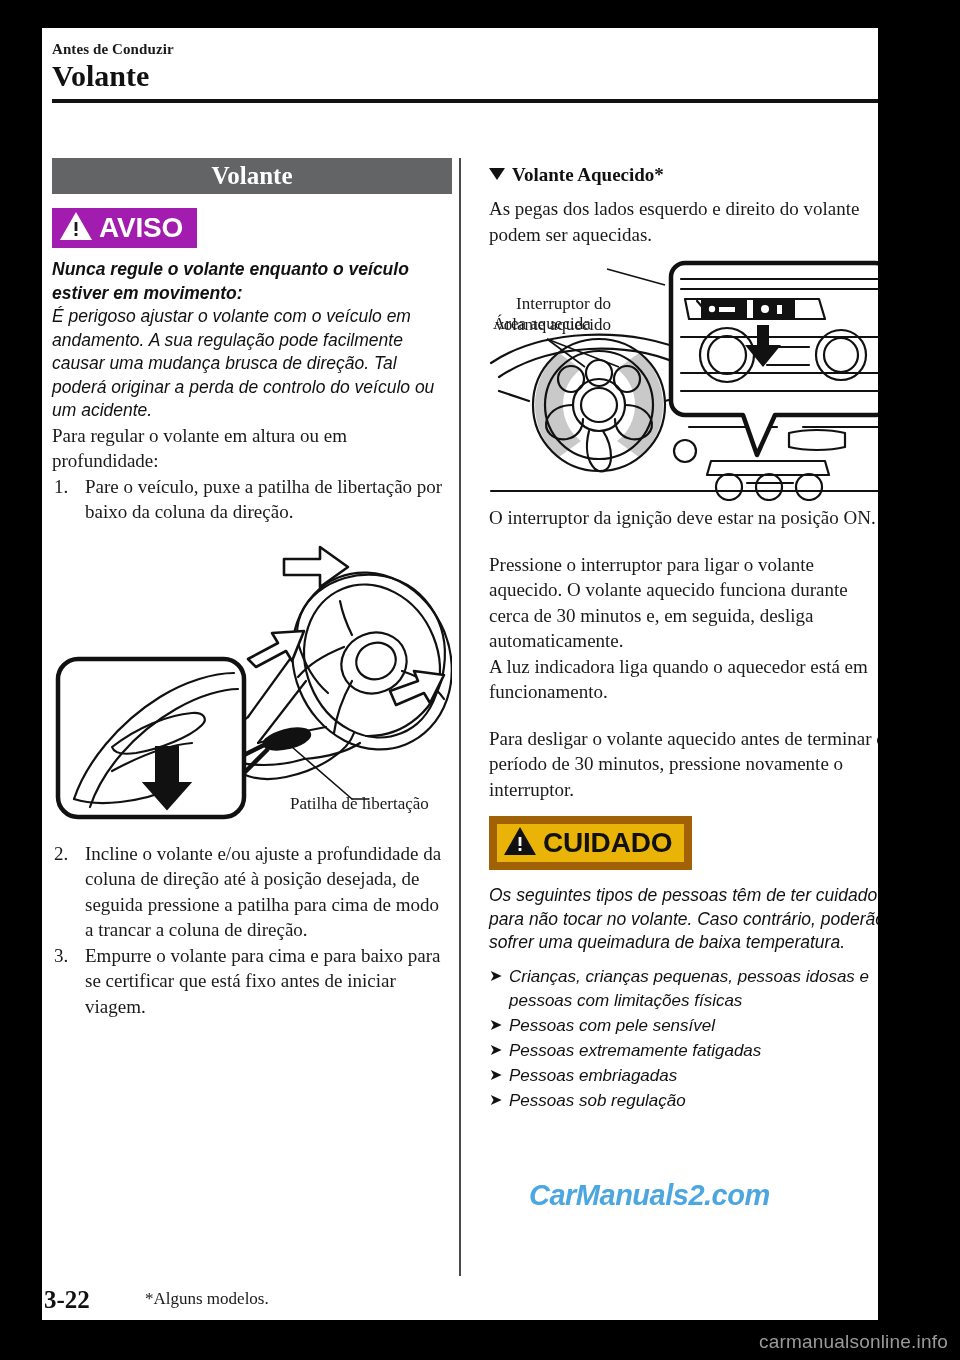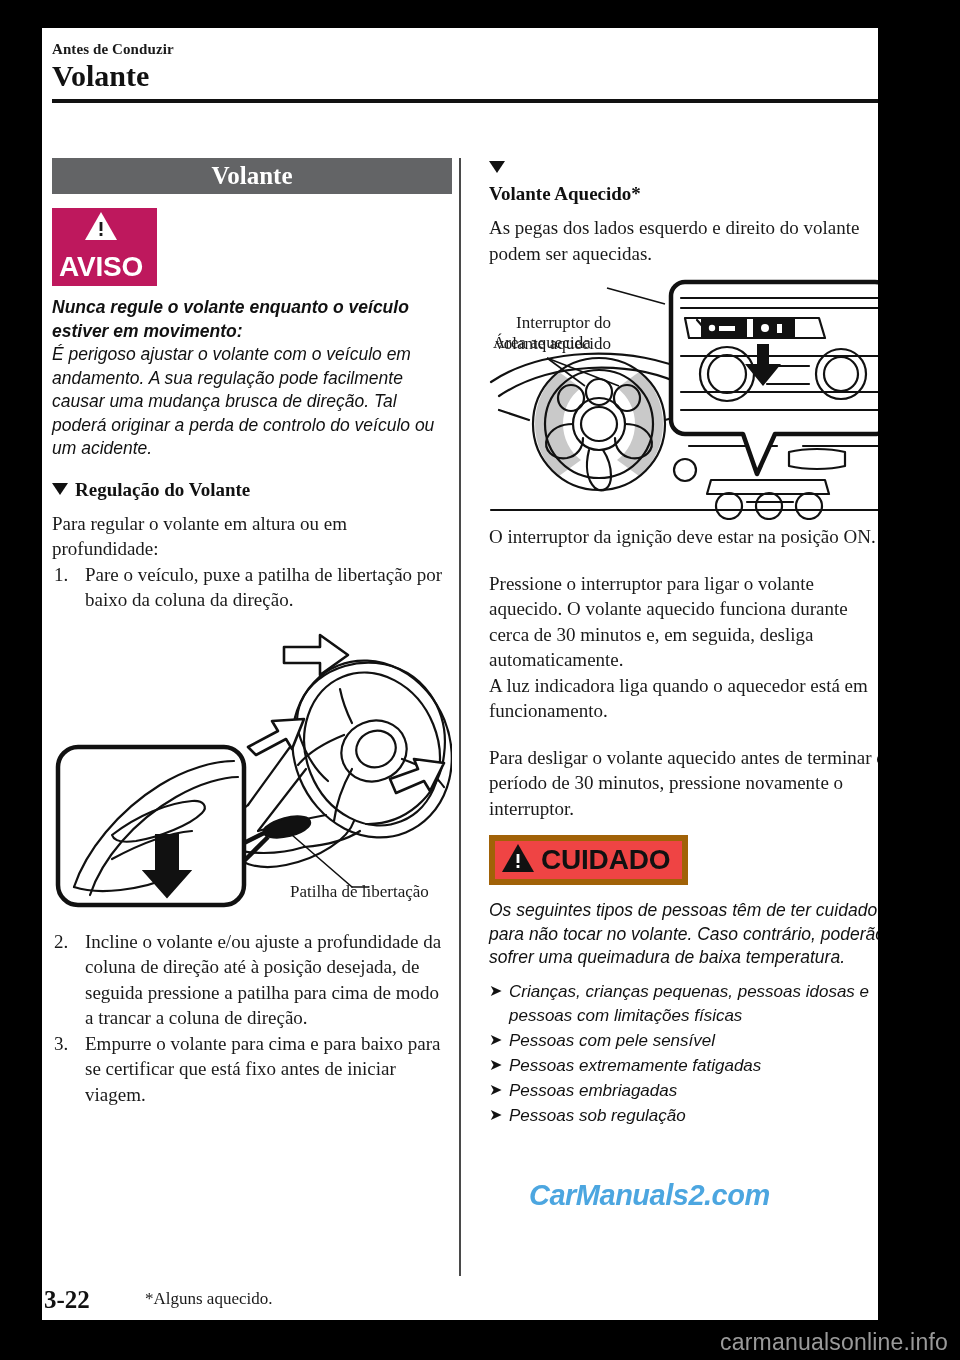--- a/index.html
+++ b/index.html
@@ -98,26 +98,25 @@
 
   
   .plate {
     display: inline-flex;
     align-items: center;
     gap: 6px;
     padding: 3px 14px 3px 7px;
     margin: 6px 0 4px 0;
   }
   .plate-aviso {
-    background: #be185d;
-    flex-direction: column;
+    background: #a21caf;
   }
   .plate-cuidado {
-    background: #ef4444;
-    border: 6px solid #a16207;
+    background: #eab308;
+    border: 8px solid #a16207;
     padding: 2px 12px 2px 6px;
   }
   .plate .tri { flex: 0 0 auto; display: block; }
   .plate-label {
     font-family: "Liberation Sans", sans-serif;
     font-weight: bold;
     font-size: 28px;
     line-height: 32px;
     letter-spacing: -0.2px;
   }
@@ -273,21 +272,21 @@
     line-height: 34px;
     color: #4ca6e0;
     letter-spacing: -0.5px;
     pointer-events: none;
   }
   .wm-bottom {
     position: absolute;
     right: 12px;
     bottom: 6px;
     font-family: "Liberation Sans", sans-serif;
-    font-size: 23px;
+    font-size: 19px;
     line-height: 24px;
     color: #9a9a9a;
     letter-spacing: .2px;
   }
 </style>
 </head>
 <body>
 
 <div class="page">
 
@@ -314,24 +313,20 @@
             <rect x="15.6" y="22" width="2.8" height="3" fill="#1a1a1a"></rect>
           </svg>
         </span>
         <span class="plate-label">AVISO</span>
       </div>
 
       <div class="warn-strong">Nunca regule o volante enquanto o veículo estiver em movimento:</div>
       <div class="warn-body">É perigoso ajustar o volante com o veículo em andamento. A sua regulação pode facilmente causar uma mudança brusca de direção. Tal poderá originar a perda de controlo do veículo ou um acidente.</div>
 
       
-      <div class="subhead">
-        <span class="tri-down"></span>
-        <span>Regulação do Volante</span>
-      </div>
 
       <div class="body">Para regular o volante em altura ou em profundidade:</div>
 
       <ol class="steps">
         <li>
           <span class="num">1.</span>
           <span>Pare o veículo, puxe a patilha de libertação por baixo da coluna da direção.</span>
         </li>
       </ol>
 
@@ -402,21 +397,21 @@
         <li>
           <span class="num">3.</span>
           <span>Empurre o volante para cima e para baixo para se certificar que está fixo antes de iniciar viagem.</span>
         </li>
       </ol>
 
     </div>
 
     <div class="col col-right">
 
-      <div class="subhead" style="margin-top:4px;flex-direction:column;">
+      <div class="subhead" style="margin-top:4px;">
         <span class="tri-down"></span>
         <span>Volante Aquecido*</span>
       </div>
 
       <div class="body">As pegas dos lados esquerdo e direito do volante podem ser aquecidas.</div>
 
       
       <div class="fig" style="margin-top:8px;">
         <svg width="400" height="246" viewBox="0 0 400 246">
 
@@ -555,18 +550,18 @@
         </li>
       </ul>
 
     </div>
   </div>
 
   <div class="wm-carmanuals2">CarManuals2.com</div>
 
   <div class="footer">
     <div class="pageno">3-22</div>
-    <div class="footnote">*Alguns aquecido.</div>
+    <div class="footnote">*Alguns modelos.</div>
   </div>
 
 </div>
 
 <div class="wm-bottom">carmanualsonline.info</div>
 
 </body></html>

